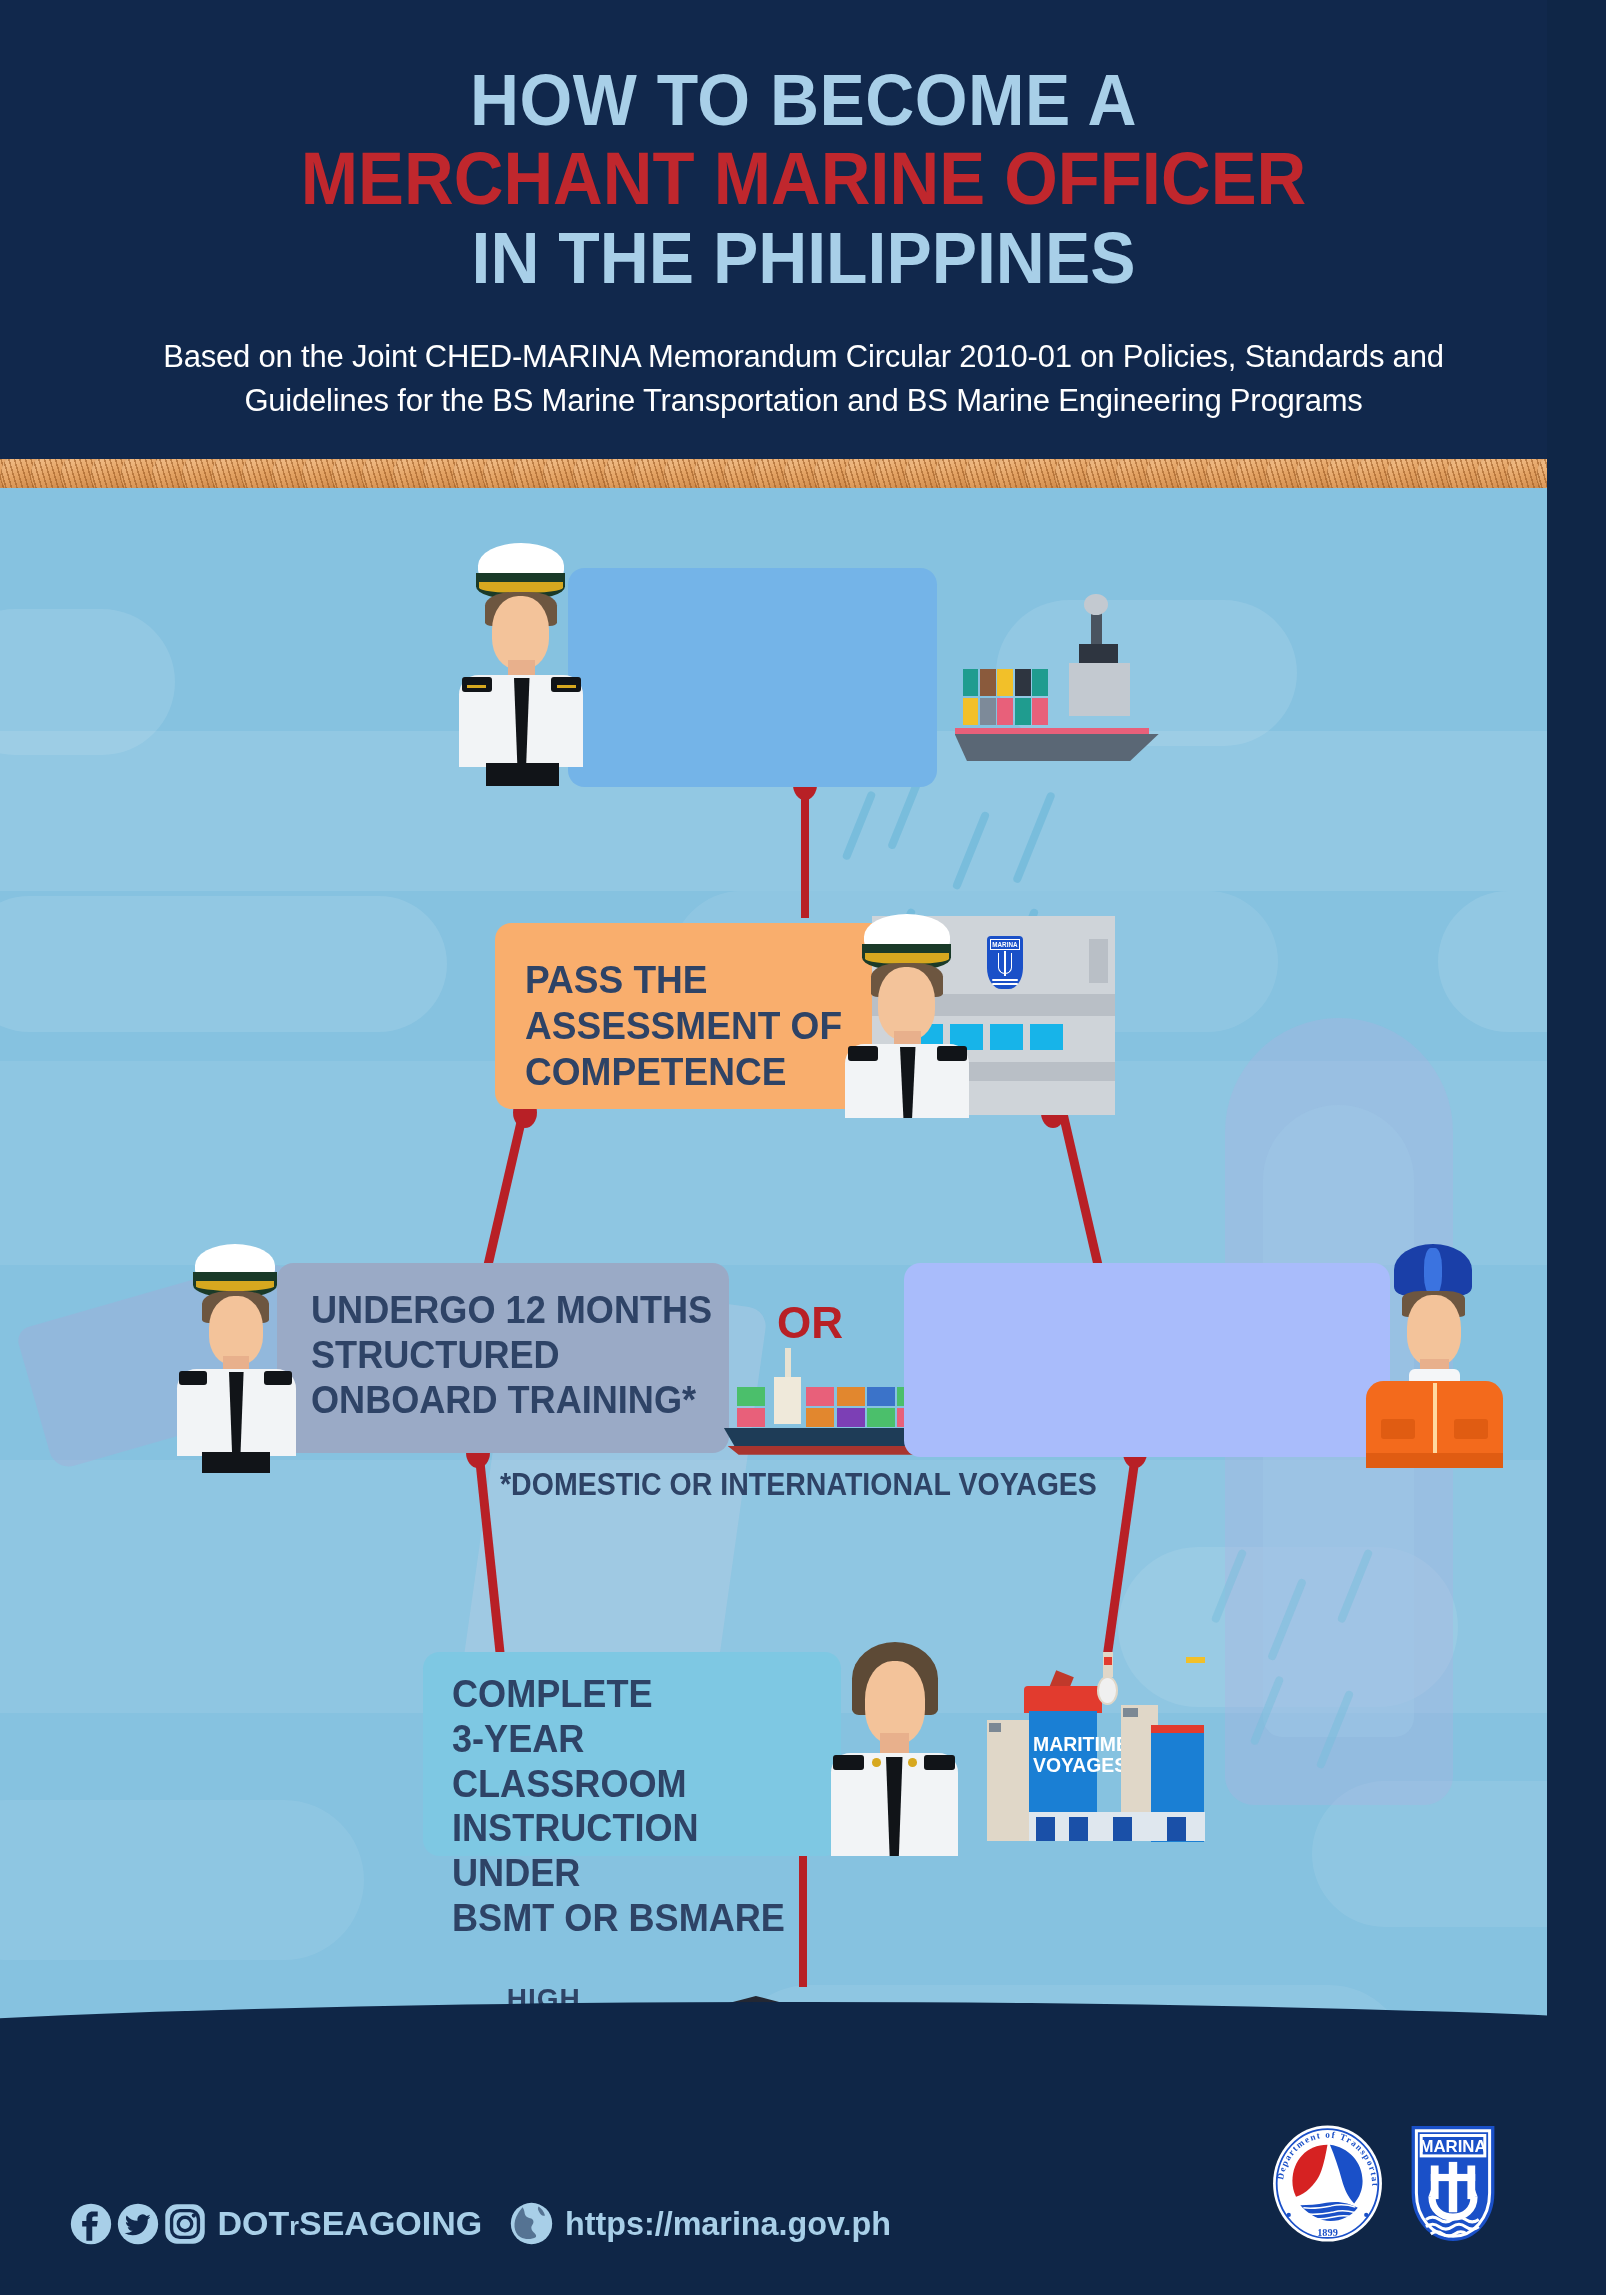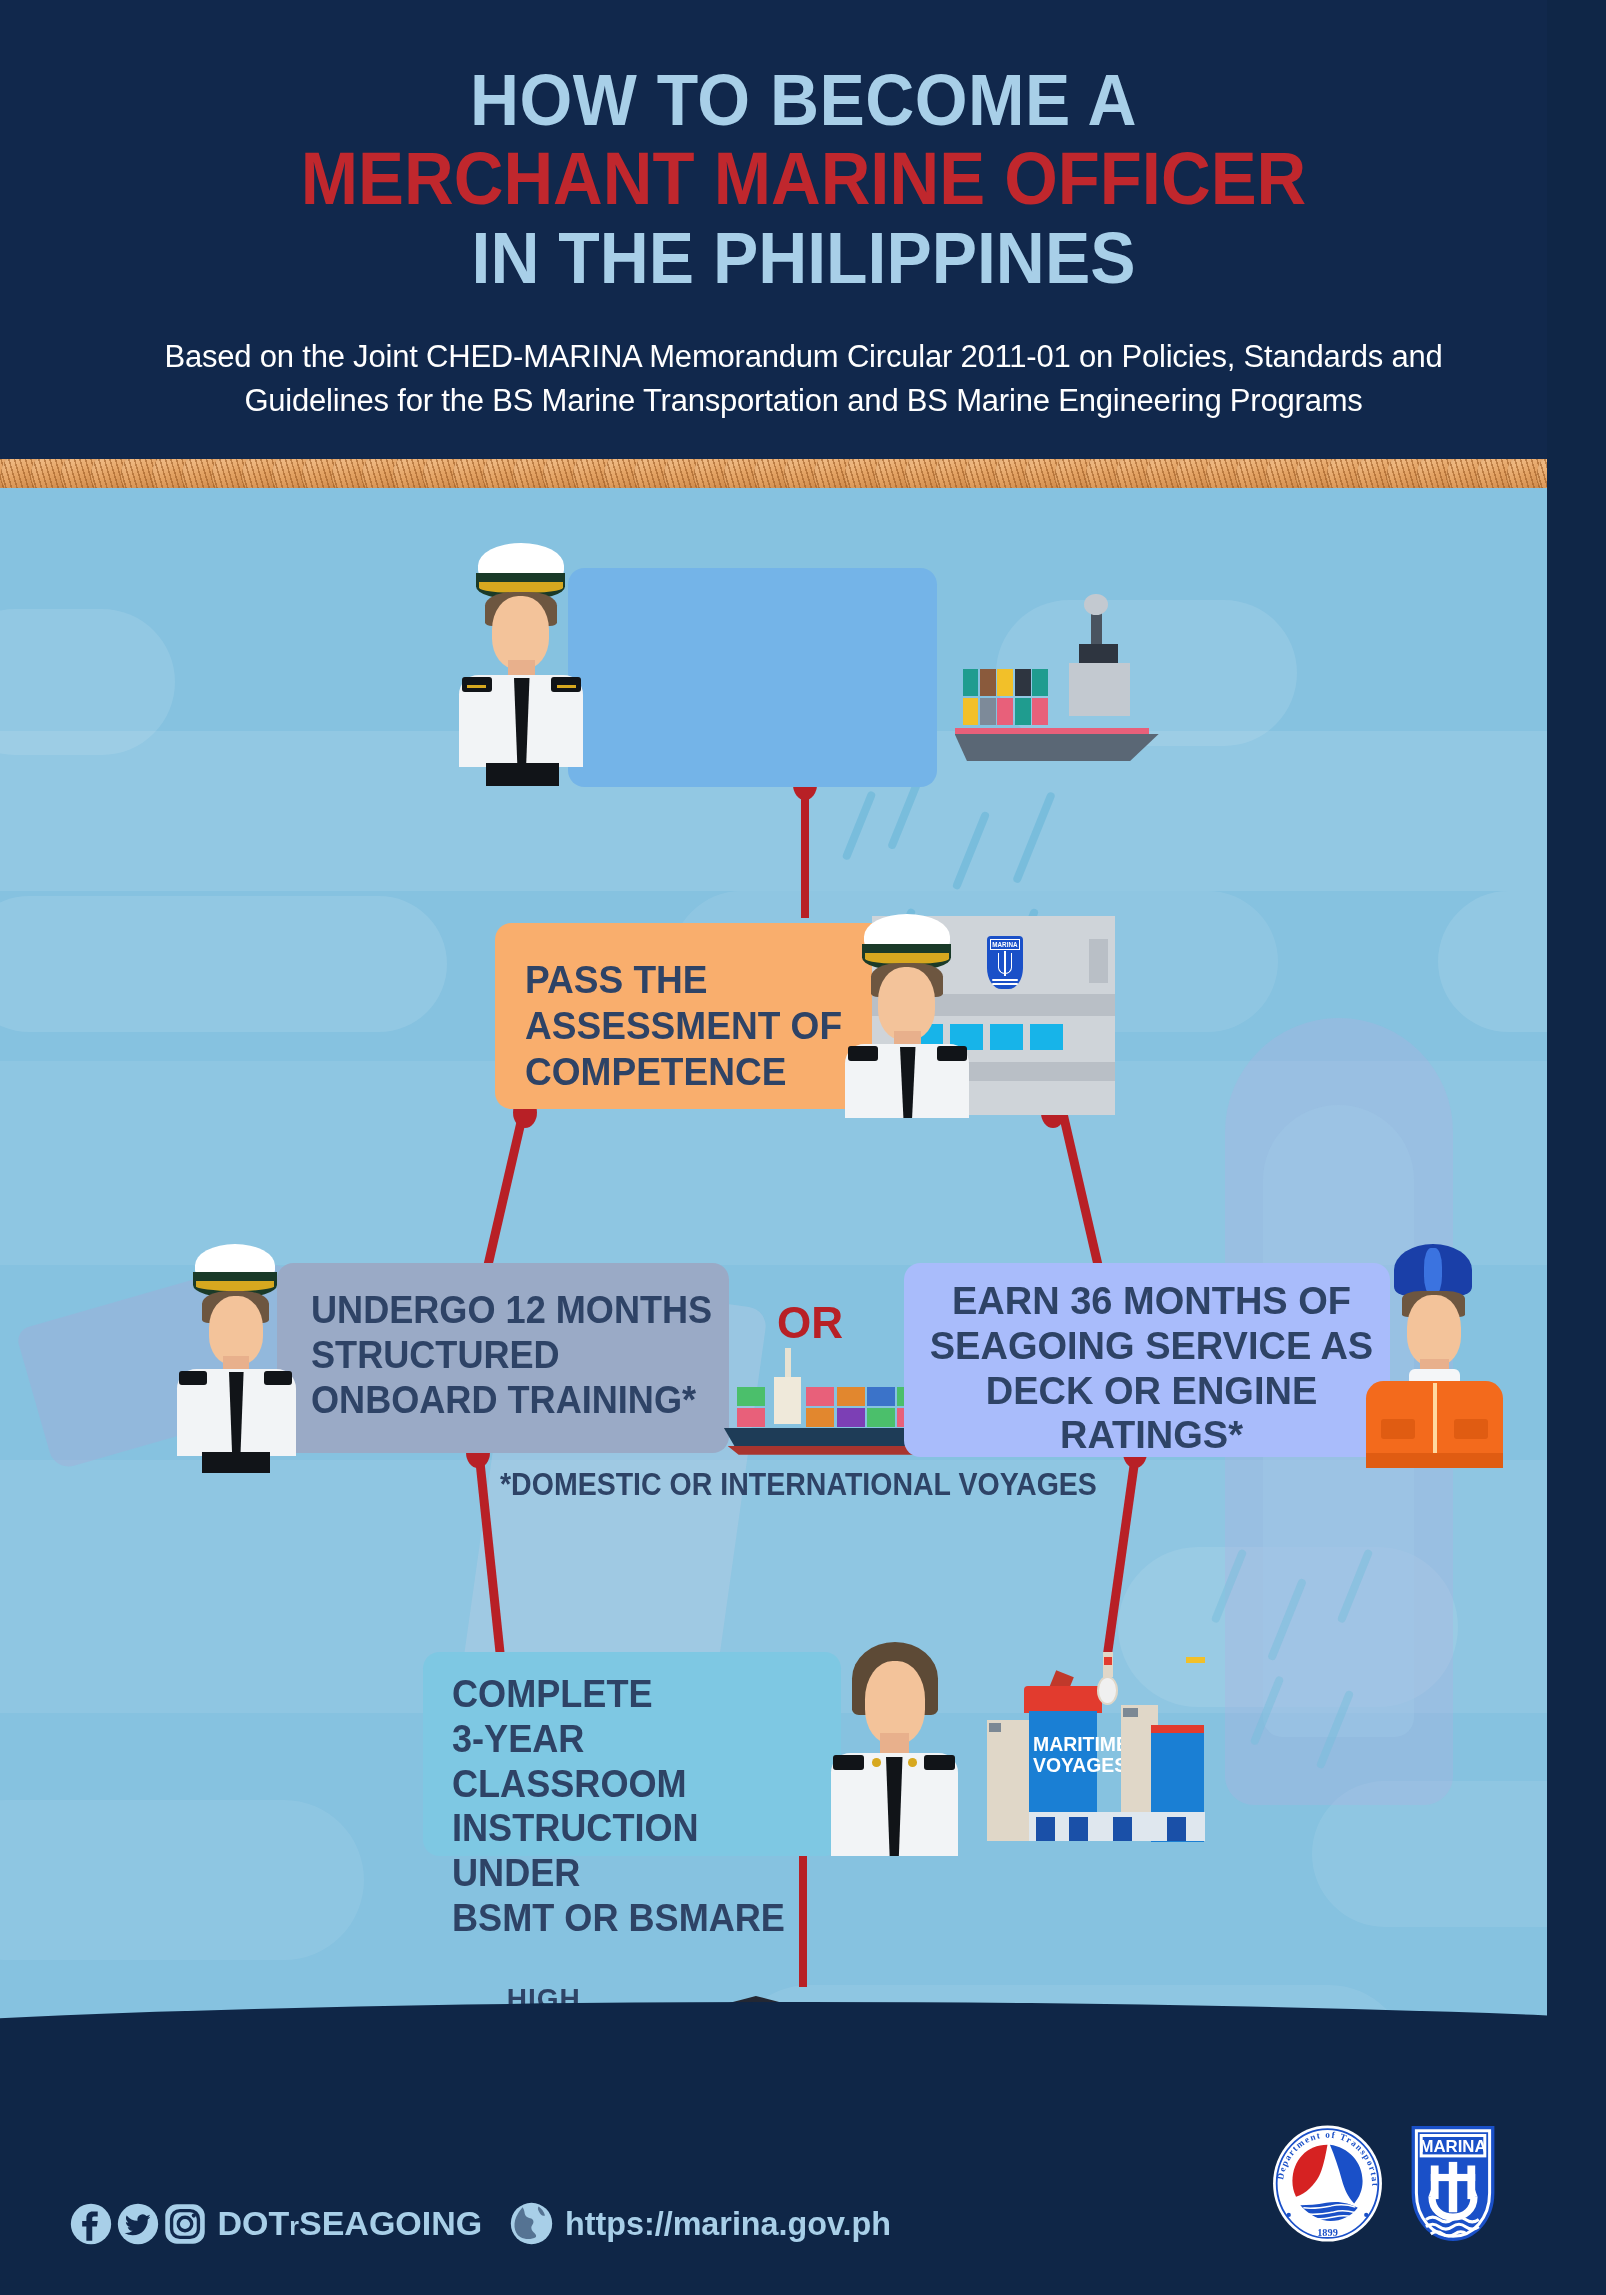--- a/index.html
+++ b/index.html
@@ -189,21 +189,21 @@
 </style>
 </head>
 <body>
 
 <div id="page">
 
   <div class="header">
     <div class="title-1">HOW TO BECOME A</div>
     <div class="title-2">MERCHANT MARINE OFFICER</div>
     <div class="title-3">IN THE PHILIPPINES</div>
-    <div class="subtitle">Based on the Joint CHED-MARINA Memorandum Circular 2011-01 on Policies, Standards and Guidelines for the BS Marine Transportation and BS Marine Engineering Programs</div>
+    <div class="subtitle">Based on the Joint CHED-MARINA Memorandum Circular 2010-01 on Policies, Standards and Guidelines for the BS Marine Transportation and BS Marine Engineering Programs</div>
   </div>
 
   <div class="rope" id="rope">
       <div class="rope-strand" style="left: -29px;"></div>
       <div class="rope-strand" style="left: 1px;"></div>
       <div class="rope-strand" style="left: 31px;"></div>
       <div class="rope-strand" style="left: 61px;"></div>
       <div class="rope-strand" style="left: 91px;"></div>
       <div class="rope-strand" style="left: 121px;"></div>
       <div class="rope-strand" style="left: 152px;"></div>
@@ -438,24 +438,20 @@
     <div class="head" style="left:56px; top:51px; width:54px; height:71px;"></div>
     <div style="position:absolute;left:69px;top:115px;width:29px;height:24px;background:#e8b08c;"></div>
     <div style="position:absolute;left:58px;top:125px;width:51px;height:30px;background:#f4f6f8;border-radius:5.8px;"></div>
     <div style="position:absolute;left:14.6px;top:137px;width:137px;height:86px;background:#f36a1c;border-radius:17.5px 17.5px 0 0;"></div>
     <div style="position:absolute;left:82px;top:139px;width:3.9px;height:85px;background:#ffd9a0;"></div>
     <div style="position:absolute;left:30px;top:175px;width:34px;height:20.4px;background:#e05c12;border-radius:2.9px;"></div>
     <div style="position:absolute;left:103px;top:175px;width:34px;height:20.4px;background:#e05c12;border-radius:2.9px;"></div>
     <div style="position:absolute;left:14.6px;top:209px;width:137px;height:14.6px;background:#e05c12;"></div>
   </div>
 
-  <div class="node-text" style="left:923px; top:1279px; width:457px; font-size:38px; text-align:center; transform:none;">EARN 36 MONTHS OF
-SEAGOING SERVICE AS
-DECK OR ENGINE
-RATINGS*</div>
 
   <div class="footnote" style="left:500px; top:1467px;">*DOMESTIC OR INTERNATIONAL VOYAGES</div>
 
   <div class="node" style="left:423px; top:1652px; width:418px; height:204px; background:#7ec8e3;"></div>
 
   <div style="position:absolute; left:982px; top:1652px; width:228px; height:194px;">
     <div style="position:absolute;left:4.9px;top:68px;width:44px;height:121px;background:#e0d7c8;"></div>
     <div style="position:absolute;left:6.8px;top:71px;width:12.6px;height:8.7px;background:#7c8894;"></div>
     <div style="position:absolute;left:54px;top:17.5px;width:19.4px;height:52px;background:#c0392b;transform:rotate(22deg);transform-origin:bottom;"></div>
     <div style="position:absolute;left:42px;top:34px;width:78px;height:27px;background:#e23b2e;border-radius:3.9px 3.9px 0 0;"></div>

